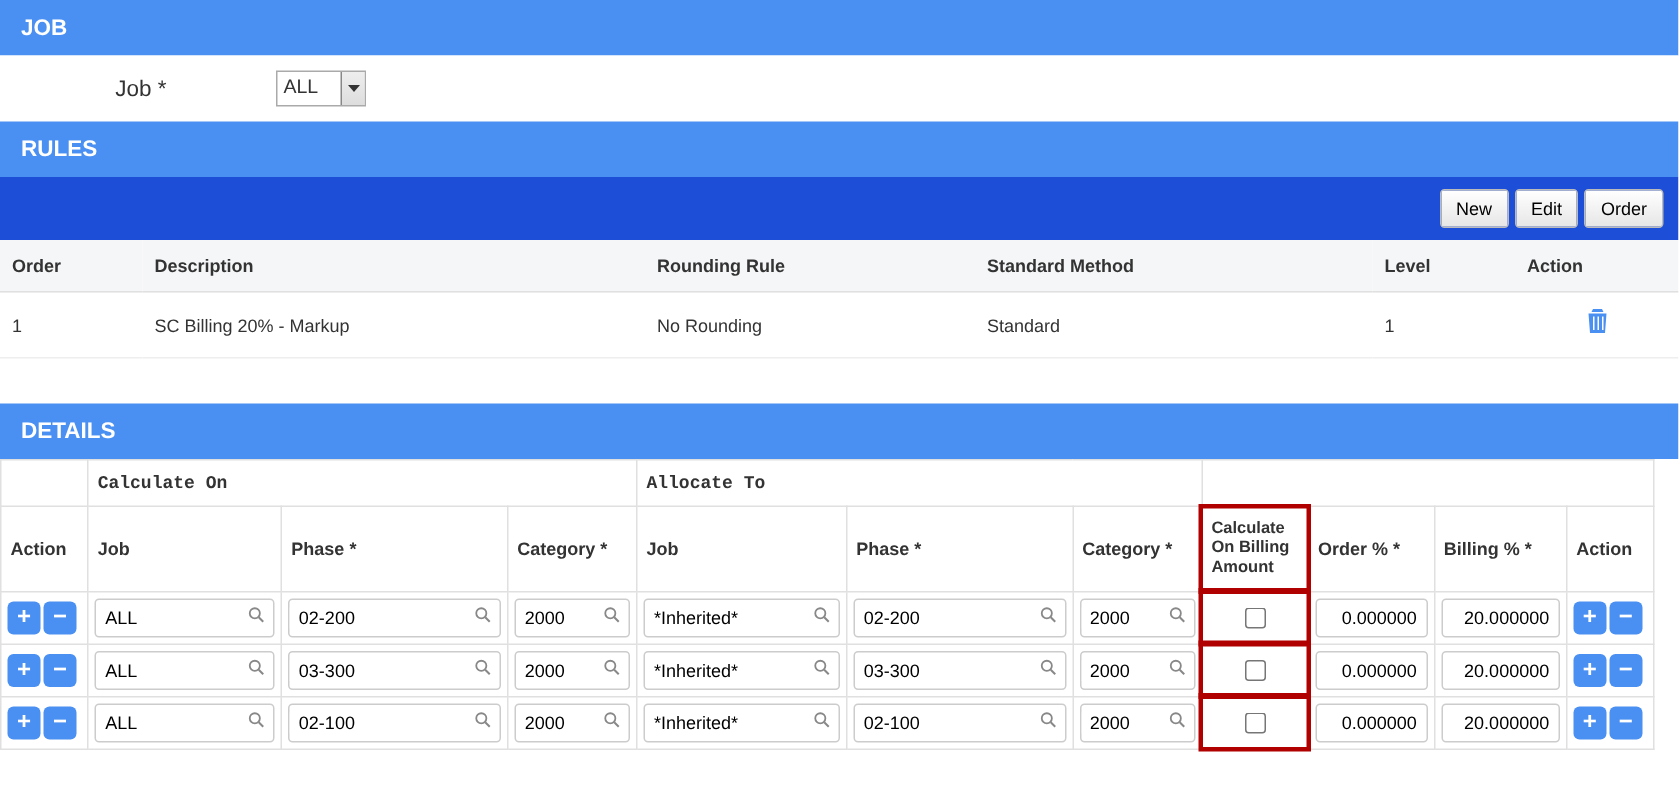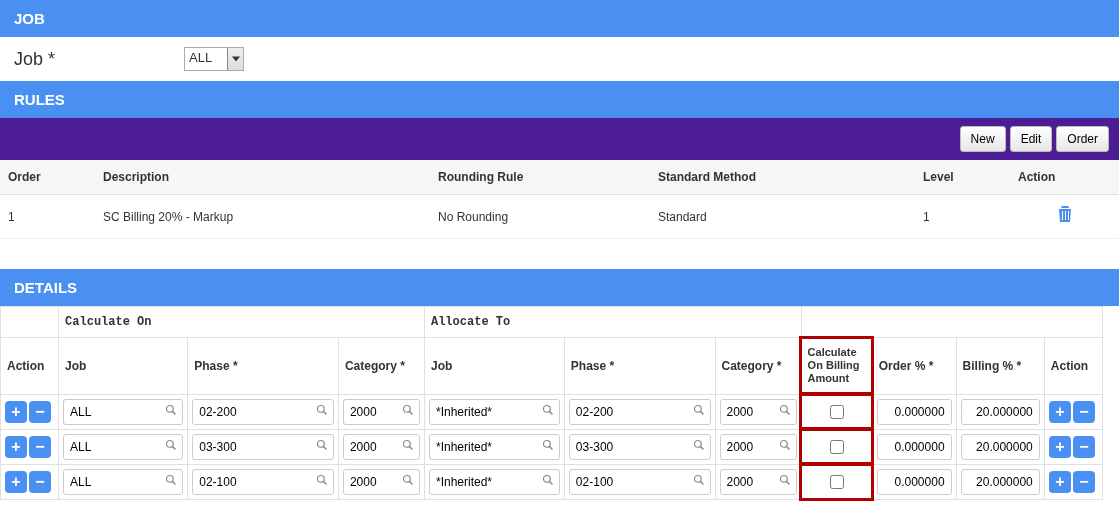--- a/index.html
+++ b/index.html
@@ -1,22 +1,22 @@
 <!DOCTYPE html>
 <html><head>
 <meta charset="utf-8">
 <style>
 * { margin: 0; padding: 0; box-sizing: border-box; }
 body { font-family: Arial, Helvetica, sans-serif; font-size: 13px; color: #333; width: 1119px; height: 525px; overflow: hidden; background: #fff; position: relative; }
 .section-header { background: #4a90f2; color: #fff; font-weight: bold; padding: 10px 14px; font-size: 15px; }
 .job-row { background: #fff; padding: 10px 14px; display: flex; align-items: center; }
-.job-label { text-align: left; width: 170px; padding-right: 10px; font-size: 18px; }
+.job-label { text-align: center; width: 170px; padding-right: 10px; font-size: 15px; }
 .select { border: 1px solid #aaa; background: #fff; height: 24px; padding: 2px 4px; font-size: 13px; min-width: 60px; position: relative; }
 .select-btn { border-left: 1px solid #888; background: linear-gradient(#eee,#ddd); width: 16px; height: 22px; display: inline-flex; align-items: center; justify-content: center; position: absolute; right: 0; top: 0; }
-.toolbar-right { display: flex; justify-content: flex-end; gap: 4px; padding: 8px 10px; background: #4c1d95; }
+.toolbar-right { display: flex; justify-content: flex-end; gap: 4px; padding: 8px 10px; background: #1d4ed8; }
 .btn { background: linear-gradient(#fff,#e6e6e6); border: 1px solid #bbb; border-radius: 3px; padding: 5px 10px; font-size: 12px; cursor: pointer; }
 .tbl { width: 100%; border-collapse: collapse; }
 .tbl th { background: #f5f6f8; font-weight: bold; font-size: 12px; text-align: left; padding: 10px 8px; border-bottom: 1px solid #e0e0e0; }
 .tbl td { padding: 10px 8px; font-size: 12px; border-bottom: 1px solid #eee; }
 .trash { color: #4a90f2; font-size: 18px; display: inline-block; }
 .details-wrap { position: relative; }
 .details-table { width: 100%; border-collapse: collapse; table-layout: fixed; }
 .details-table th { background: #fff; font-weight: bold; font-size: 12px; text-align: left; padding: 8px 6px; border: 1px solid #e0e0e0; }
 .details-table td { padding: 4px 4px; border: 1px solid #e0e0e0; vertical-align: middle; }
 .header-group { background: #fff; font-weight: bold; padding: 10px 6px; font-family: Liberation Mono, monospace; }

